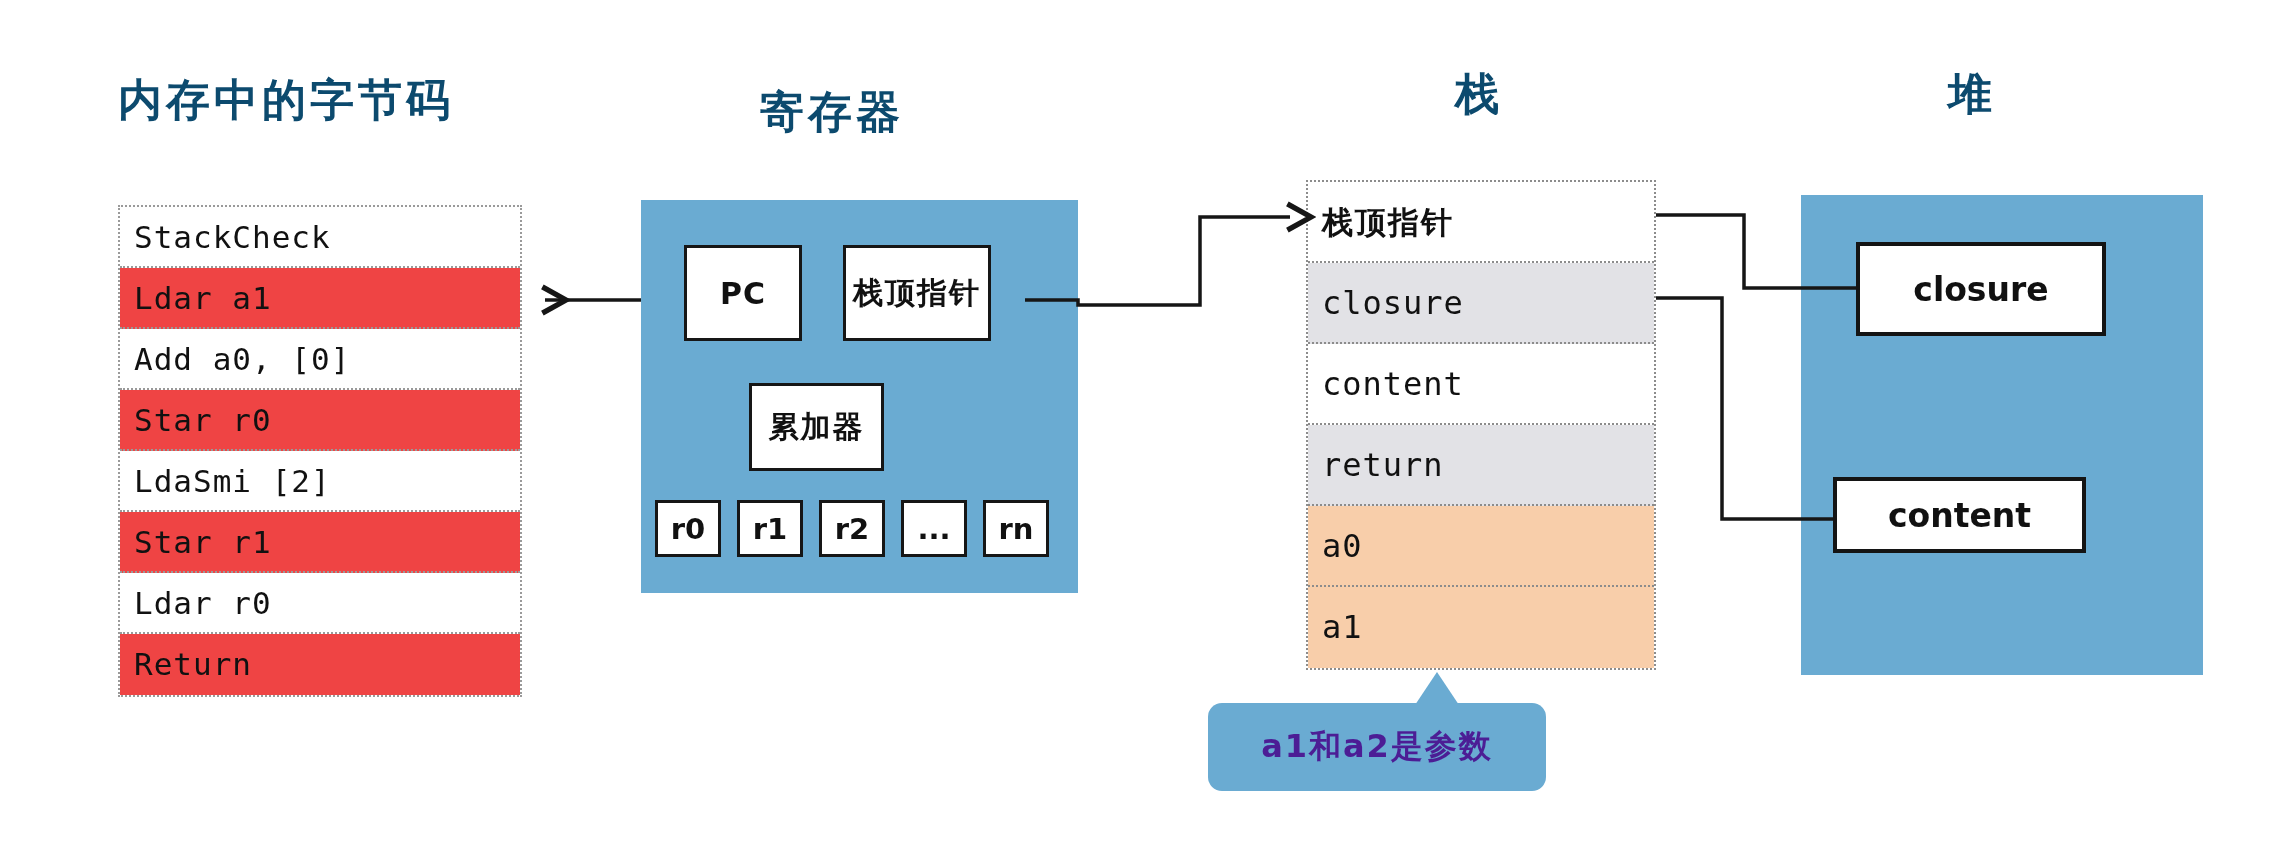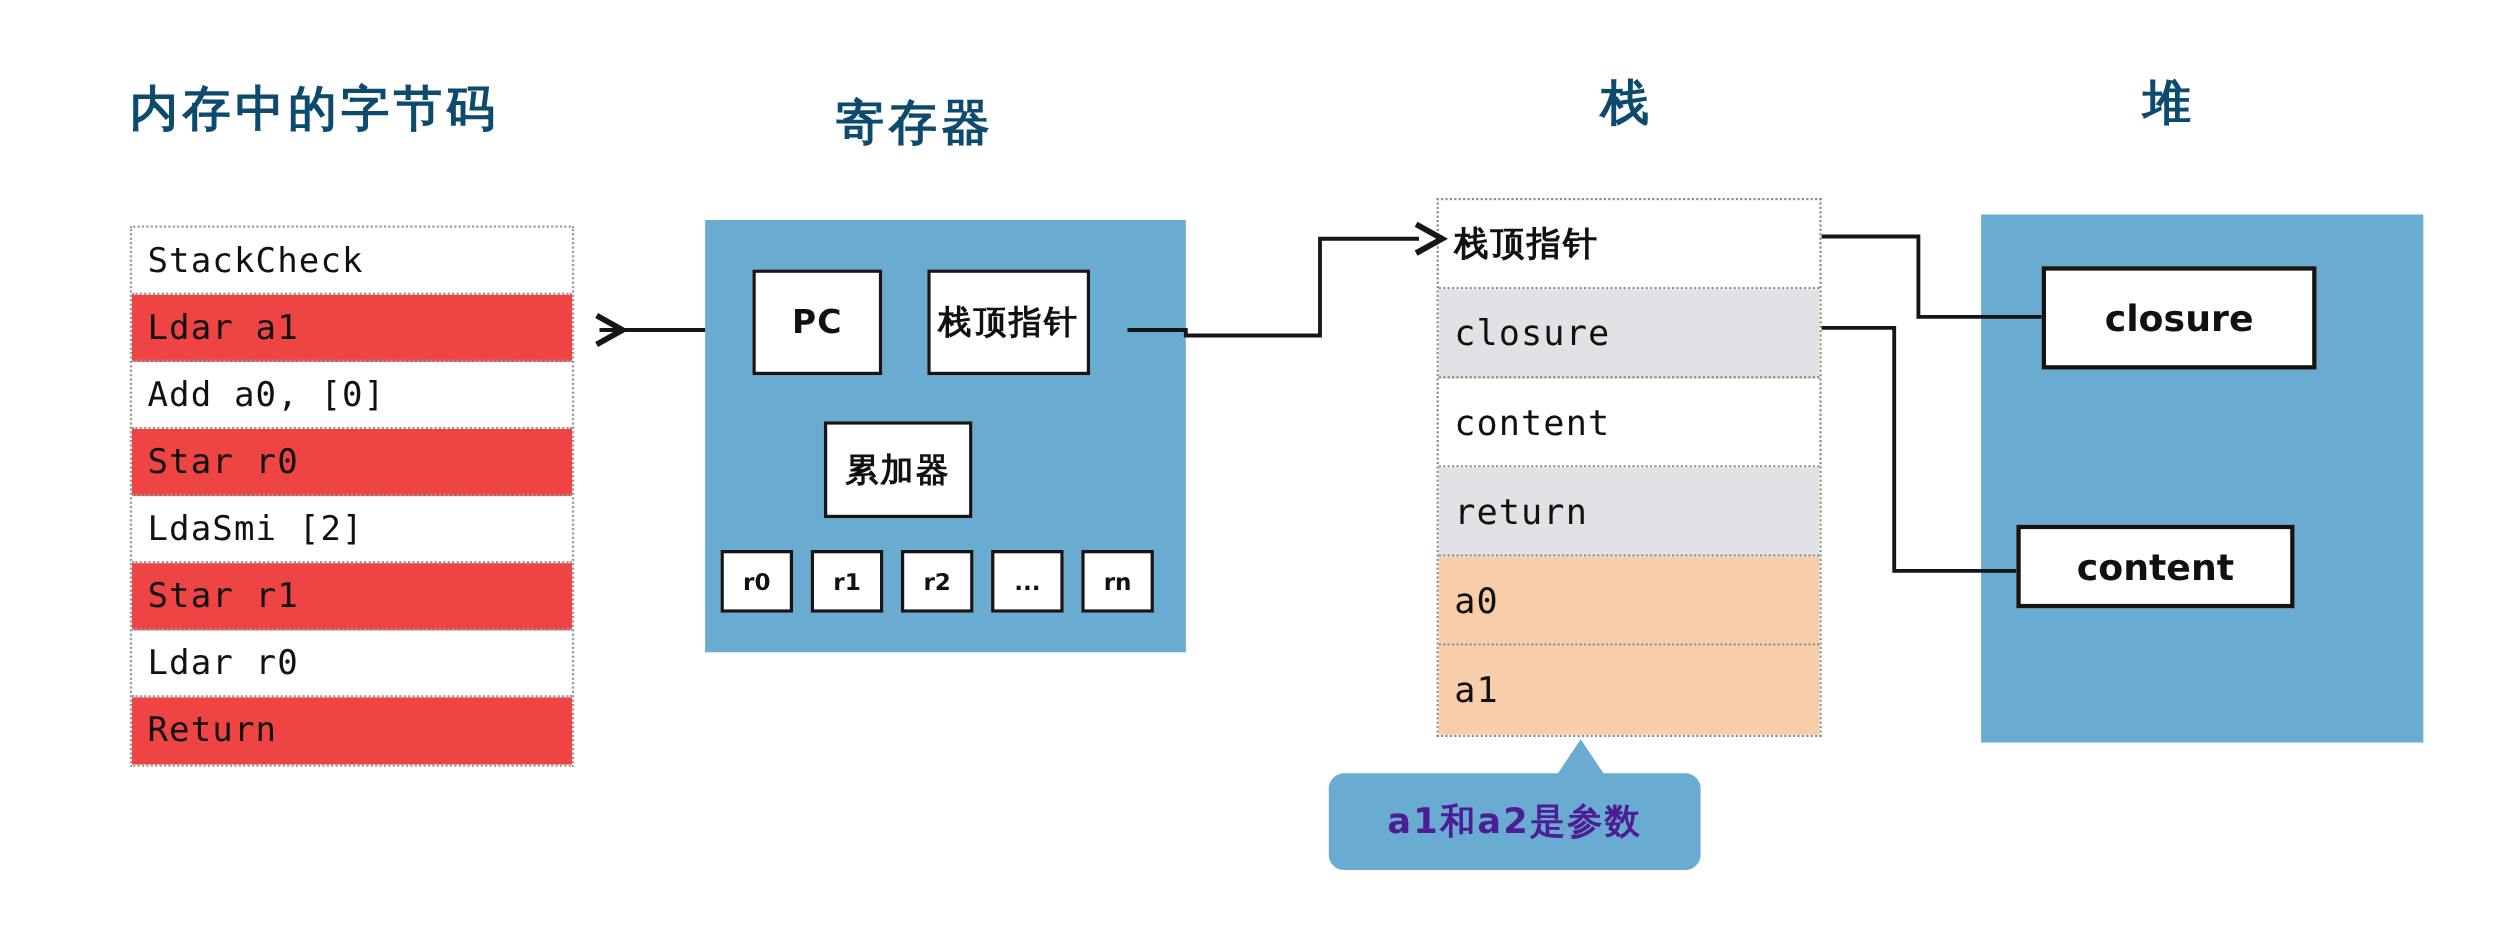--- a/index.html
+++ b/index.html
@@ -90,21 +90,21 @@
     font-size: 30px; letter-spacing: 2px;
   }
   #reg-acc {
     left: 108px; top: 183px; width: 135px; height: 88px;
     font-size: 30px; letter-spacing: 2px;
   }
   .reg-slot {
     position: absolute;
     top: 300px;
     width: 66px; height: 57px;
-    font-size: 21px;
+    font-size: 29px;
   }
 
   
   #stack-list {
     position: absolute;
     left: 1306px;
     top: 180px;
     width: 350px;
     border: 2px dotted #8c8c8c;
     box-sizing: border-box;

